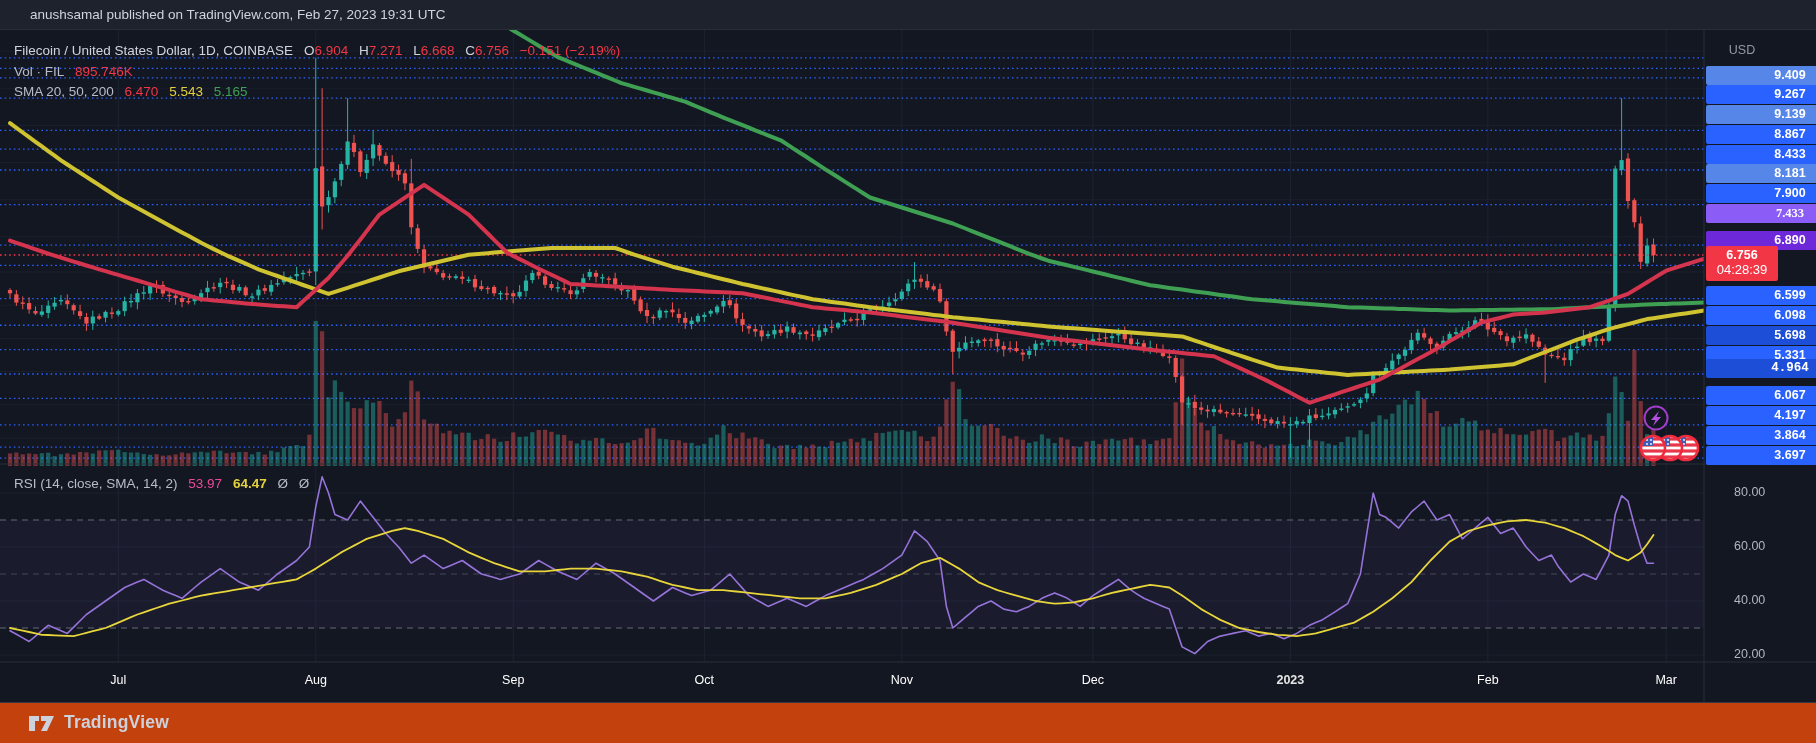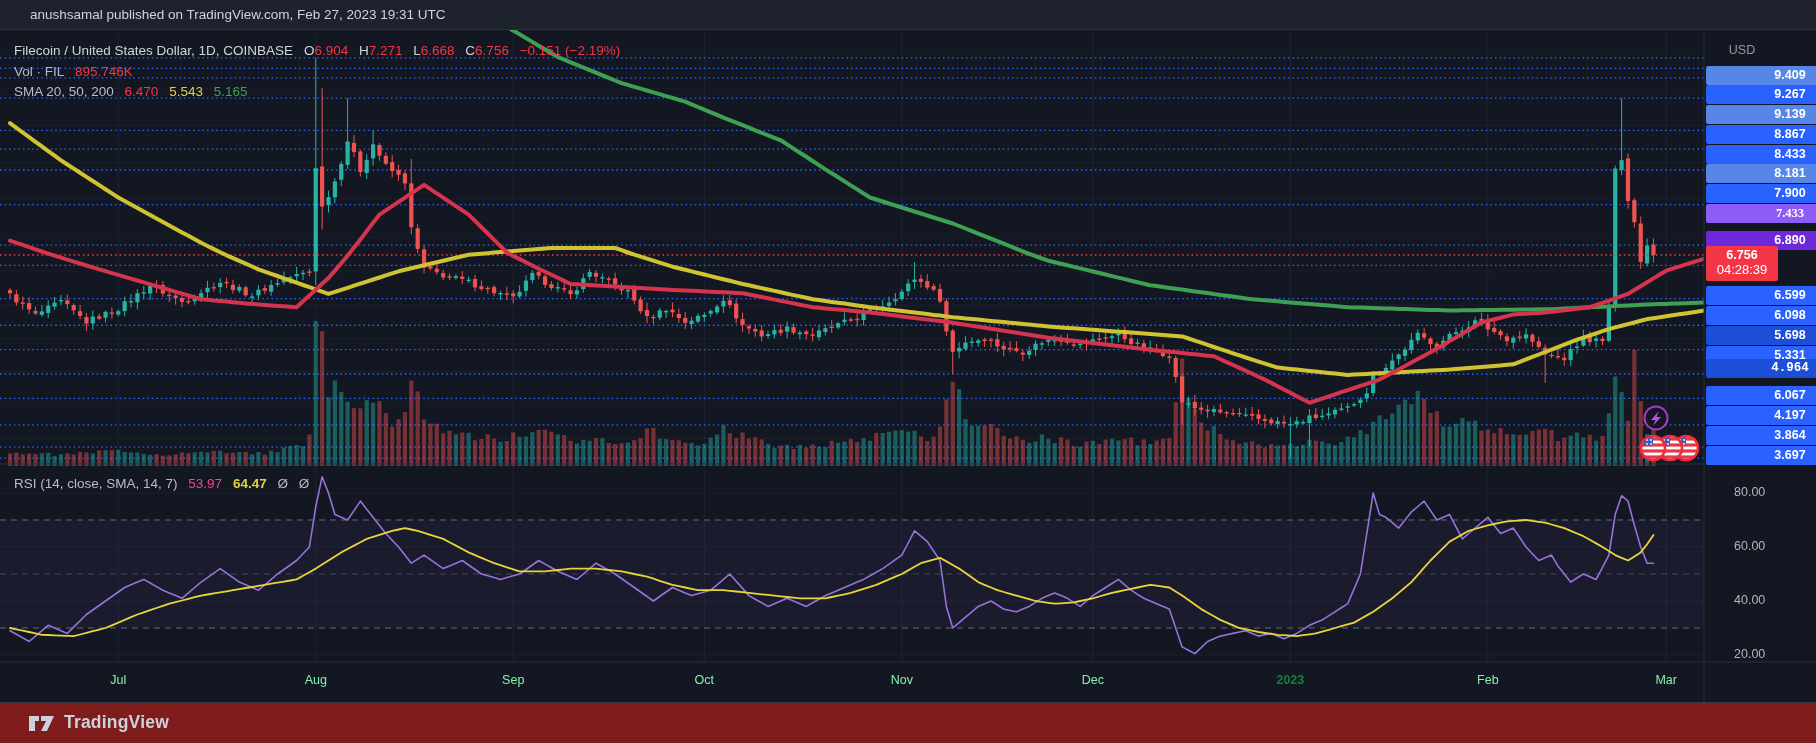--- a/index.html
+++ b/index.html
@@ -20,23 +20,23 @@
   .price-axis{position:absolute;left:1704px;top:30px;width:112px;height:672px;z-index:5;}
   .cur-label{font-size:12.5px;color:#9598a1;position:absolute;left:2px;width:72px;text-align:center;top:13px;}
   .scale-box{position:absolute;left:2px;width:88px;height:19px;line-height:19px;text-align:center;
              color:#ffffff;font-size:12.5px;font-weight:700;border-radius:2px;padding-left:40px;}
   .red-box{position:absolute;left:2px;width:72px;height:35px;background:#f23645;border-radius:2px;
            color:#fff;text-align:center;}
   .red-box .p{font-size:12.5px;font-weight:700;line-height:18px;}
   .red-box .t{font-size:13px;line-height:14px;margin-top:-1px;}
   .rsi-scale-label{position:absolute;left:30px;font-size:12.5px;color:#b2b5be;}
   .time-axis{position:absolute;left:0;top:662px;width:1704px;height:40px;z-index:5;}
-  .month-label{position:absolute;top:11px;transform:translateX(-50%);font-size:12.5px;color:#86efac;}
-  .month-label.bold{color:#15803d;font-weight:700;}
-  .footer{position:absolute;left:0;top:702px;width:100%;height:41px;background:#7f1d1d;
+  .month-label{position:absolute;top:11px;transform:translateX(-50%);font-size:12.5px;color:#ffffff;}
+  .month-label.bold{color:#e5e5e5;font-weight:700;}
+  .footer{position:absolute;left:0;top:702px;width:100%;height:41px;background:#c2410c;
           border-top:1px solid #363a45;box-sizing:border-box;z-index:6;}
   .brand{position:absolute;left:28px;top:9px;display:flex;align-items:center;gap:9px;}
   .brand-text{font-size:17.5px;font-weight:700;color:#ccd1dc;letter-spacing:.2px;}
 </style>
 </head>
 <body>
 
 <div class="stage">
 
   <svg id="chart" width="1816" height="743">
@@ -964,21 +964,21 @@
     <span class="val-red">895.746K</span>
   </div>
   <div class="legend" style="top:84px;">
     <span class="muted">SMA 20, 50, 200</span><span class="sep"></span>
     <span class="val-red">6.470</span><span class="sep"></span>
     <span class="val-yellow">5.543</span><span class="sep"></span>
     <span class="val-green">5.165</span>
   </div>
 
   <div class="legend" style="top:476px;">
-    <span class="muted">RSI (14, close, SMA, 14, 7)</span><span class="sep"></span>
+    <span class="muted">RSI (14, close, SMA, 14, 2)</span><span class="sep"></span>
     <span class="val-purple">53.97</span><span class="sep"></span>
     <span class="val-yellow" style="font-weight:700">64.47</span><span class="sep"></span>
     <span class="muted">Ø</span><span class="sep"></span>
     <span class="muted">Ø</span>
   </div>
 
   <div class="price-axis">
     <div class="cur-label">USD</div>
     <div id="price-labels">
         <div class="scale-box" style="top: 35.5px; background: rgb(85, 134, 232);">9.409</div>

